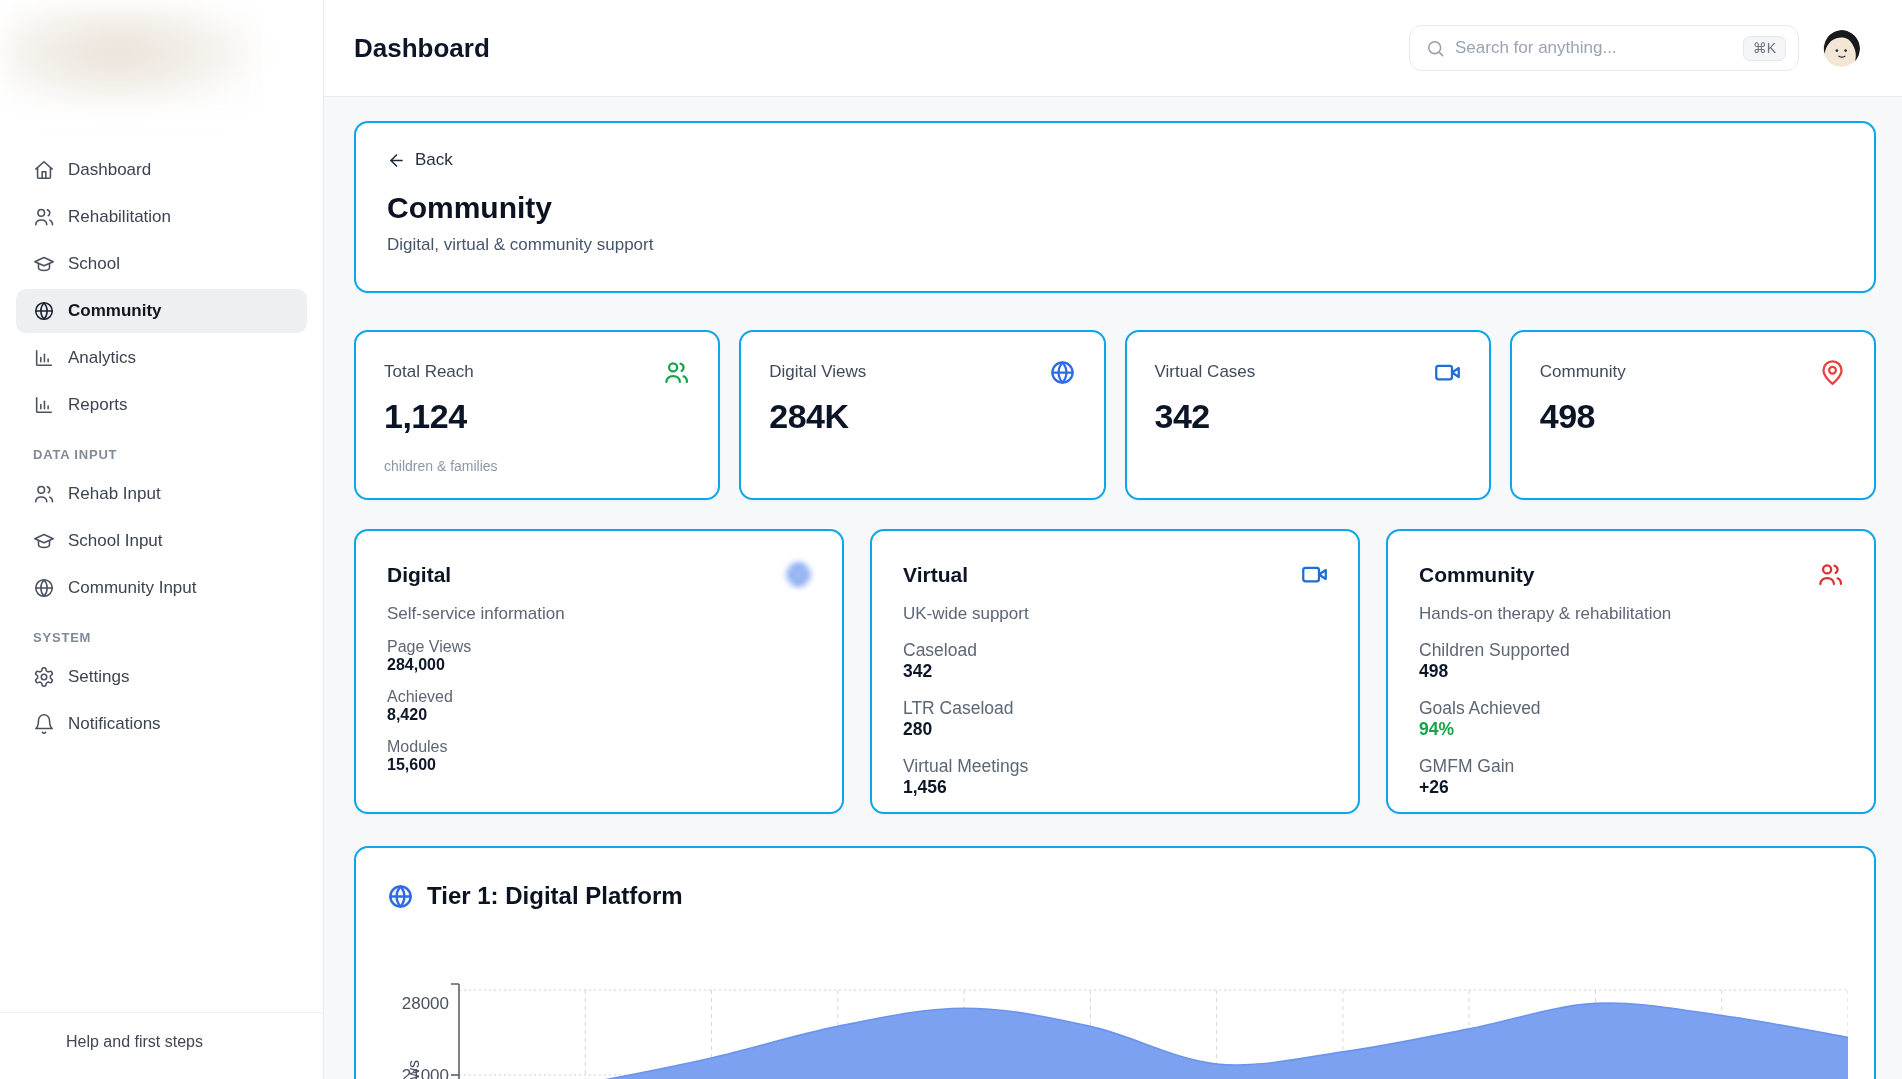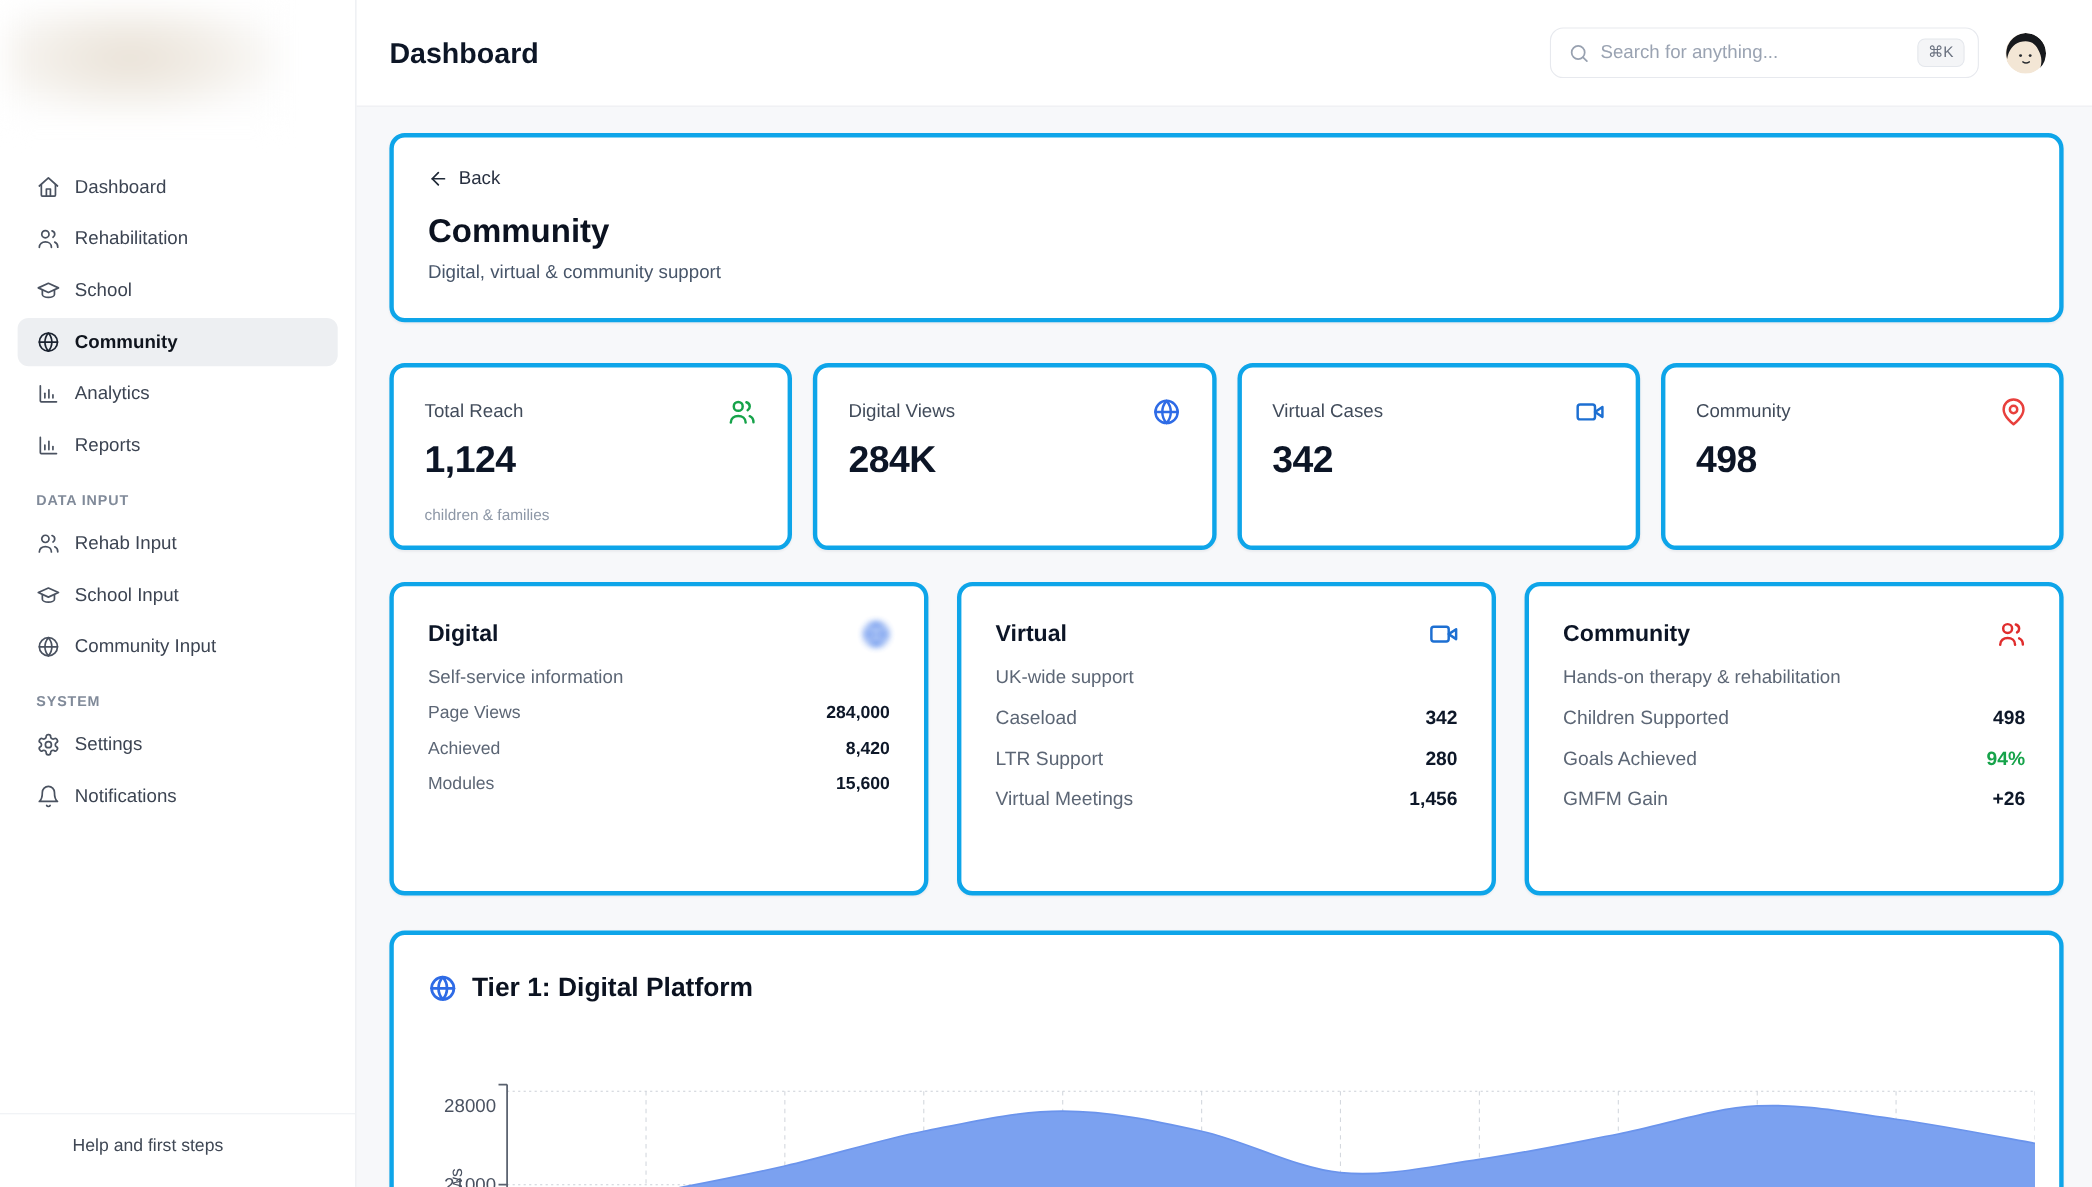--- a/index.html
+++ b/index.html
@@ -33,42 +33,42 @@
   .search-box .sicon { display:flex; color:#98a1b0; }
   .search-box input { border:none; outline:none; flex:1; font-size:17px; color:#343c4a;
     font-family:"Liberation Sans","DejaVu Sans",sans-serif; background:transparent; }
   .search-box input::placeholder { color:#9aa3b2; }
   .kbd { background:#f4f5f7; border:1px solid #e4e7ec; border-radius:7px; padding:3px 9px 4px;
     font-size:14px; color:#6b7280; }
   .avatar { width:37px; height:37px; border-radius:50%; overflow:hidden; flex:none; cursor:pointer; }
 
   
   .content { flex:1; padding:24px 26px 0 30px; overflow:hidden; }
-  .card { background:#fff; border:4px solid #0ea5e9; border-radius:14px; box-shadow:0 1px 2px rgba(15,23,42,.05); }
+  .card { background:#fff; border:2px solid #0ea5e9; border-radius:14px; box-shadow:0 1px 2px rgba(15,23,42,.05); }
 
   .hero { height:172px; padding:27px 31px; }
   .back-btn { display:inline-flex; align-items:center; gap:9px; font-size:17px; font-weight:500;
     color:#283040; cursor:pointer; }
   .hero-title { font-size:30px; font-weight:700; color:#0b1220; margin-top:17px; }
   .hero-sub { font-size:17px; color:#475569; margin-top:10px; }
 
   .stats-grid { display:grid; grid-template-columns:repeat(4,1fr); gap:19px; margin-top:37px; }
   .stat { height:170px; padding:30px 28px; position:relative; }
   .stat-label { font-size:17px; font-weight:500; color:#414b5a; }
   .stat-icon { position:absolute; top:27px; right:28px; display:flex; }
   .stat-value { font-size:34px; font-weight:700; color:#0c1526; margin-top:15px; letter-spacing:-.5px; }
   .stat-sub { font-size:14px; color:#8d97a6; margin-top:22px; }
 
   .tiers-grid { display:grid; grid-template-columns:repeat(3,1fr); gap:26px; margin-top:29px; }
   .tier { height:285px; padding:32px 31px; position:relative; }
   .tier-title { font-size:21px; font-weight:700; color:#0c1526; }
   .tier-icon { position:absolute; top:30px; right:30px; display:flex; }
   .tier-icon.blurred { filter:blur(3px); opacity:.9; }
   .tier-sub { font-size:17px; color:#5c6675; margin-top:17px; }
-  .trow { display:flex; justify-content:space-between; align-items:baseline; }
+  .trow { display:flex; justify-content:space-between; align-items:baseline;flex-direction:column; }
   .trow-label { color:#5c6675; }
   .trow-value { font-weight:700; color:#0d1728; }
   .tier.t1 .trow { font-size:16px; margin-top:14px; }
   .tier.t1 .trows { margin-top:7px; }
   .tier.roomy .trow { font-size:17.5px; margin-top:16px; }
   .tier.roomy .trows { margin-top:5px; }
 
   
   .chart-card { margin-top:32px; height:380px; position:relative; overflow:hidden; }
   .chart-head { display:flex; align-items:center; gap:13px; padding:34px 31px 0; }
@@ -336,21 +336,21 @@
                 <rect width="14" height="12" x="2" y="6" rx="2"></rect>
               </svg>
           </span>
           <div class="tier-sub">UK-wide support</div>
           <div class="trows">
             <div class="trow">
               <span class="trow-label">Caseload</span>
               <span class="trow-value">342</span>
             </div>
             <div class="trow">
-              <span class="trow-label">LTR Support</span>
+              <span class="trow-label">LTR Caseload</span>
               <span class="trow-value">280</span>
             </div>
             <div class="trow">
               <span class="trow-label">Virtual Meetings</span>
               <span class="trow-value">1,456</span>
             </div>
           </div>
         </div>
 
         <div class="card tier roomy">

